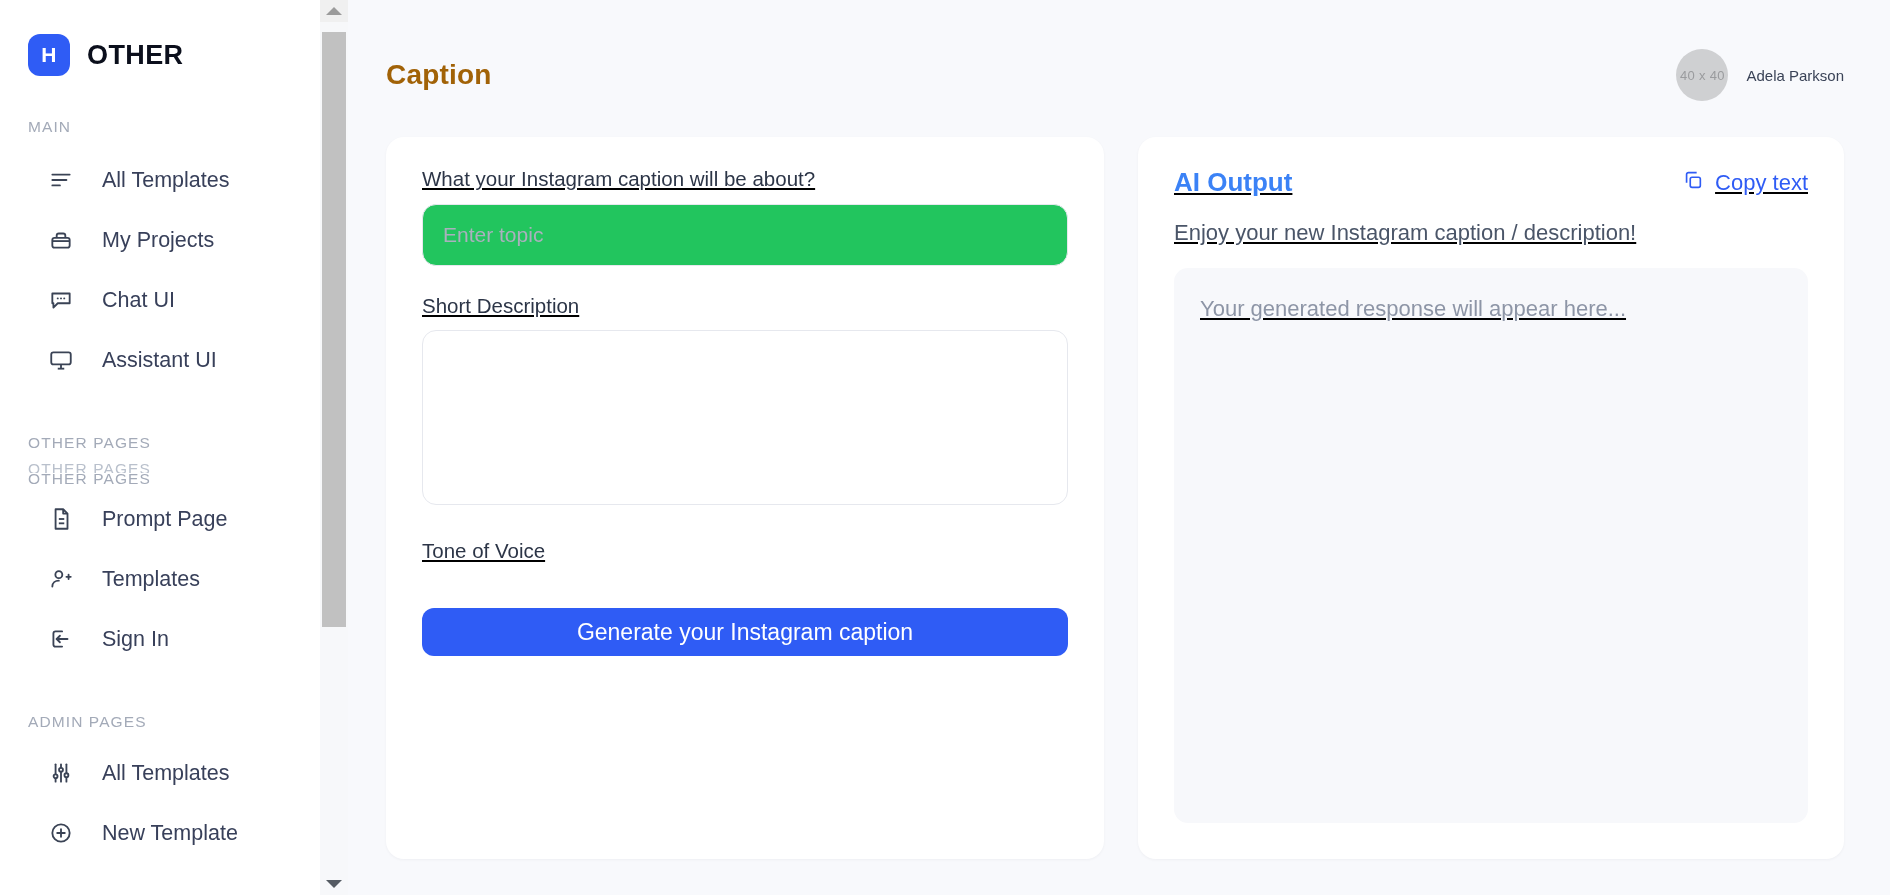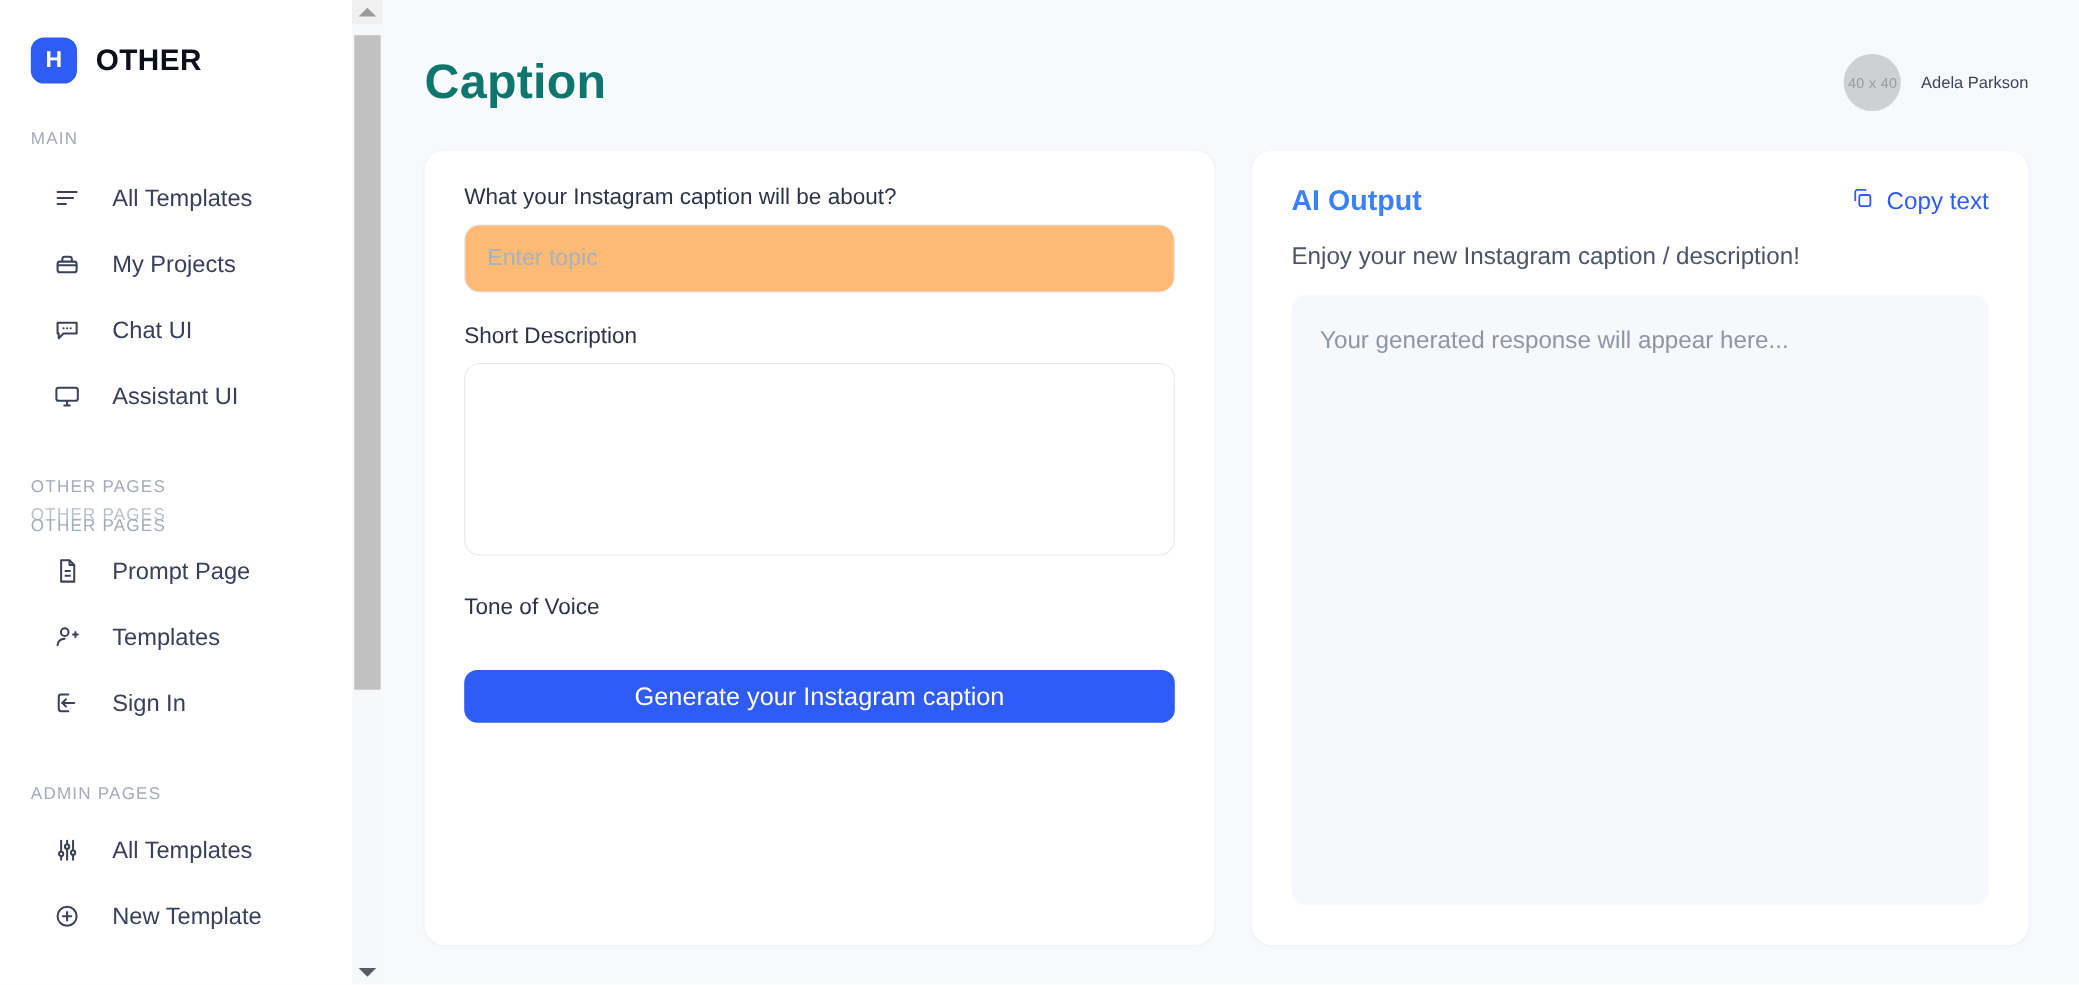--- a/index.html
+++ b/index.html
@@ -169,23 +169,23 @@
     overflow: hidden;
   }
   .topbar {
     display: flex;
     align-items: center;
     justify-content: space-between;
     padding: 38px 46px 0 38px;
     height: 112px;
   }
   .page-title {
-    font-size: 44px;
+    font-size: 28px;
     font-weight: 700;
-    color: #0f766e;
+    color: #a16207;
     letter-spacing: .2px;
   }
   .user {
     display: flex;
     align-items: center;
     gap: 18px;
     cursor: pointer;
   }
   .avatar {
     width: 52px; height: 52px;
@@ -201,20 +201,21 @@
   .user-name {
     font-size: 15px;
     color: #3a4357;
   }
 
   .content {
     display: flex;
     gap: 34px;
     padding: 25px 46px 0 38px;
     align-items: flex-start;
+    text-decoration: underline;
   }
   .card {
     background: #ffffff;
     border-radius: 18px;
     box-shadow: 0 1px 3px rgba(16,24,40,0.045);
   }
   .card-left {
     width: 718px;
     flex: 0 0 718px;
     padding: 30px 36px 40px 36px;
@@ -236,21 +237,21 @@
   .field-label.tight { margin-bottom: 12px; }
   .text-input {
     width: 100%;
     height: 62px;
     border: 1px solid #e6e8ee;
     border-radius: 14px;
     padding: 0 20px;
     font-size: 21px;
     font-family: "Liberation Sans", sans-serif;
     color: #2c3547;
-    background: #fdba74;
+    background: #22c55e;
     outline: none;
   }
   .text-input::placeholder { color: #aab0bd; }
   .textarea {
     width: 100%;
     height: 175px;
     border: 1px solid #e6e8ee;
     border-radius: 14px;
     padding: 16px 20px;
     font-size: 21px;

